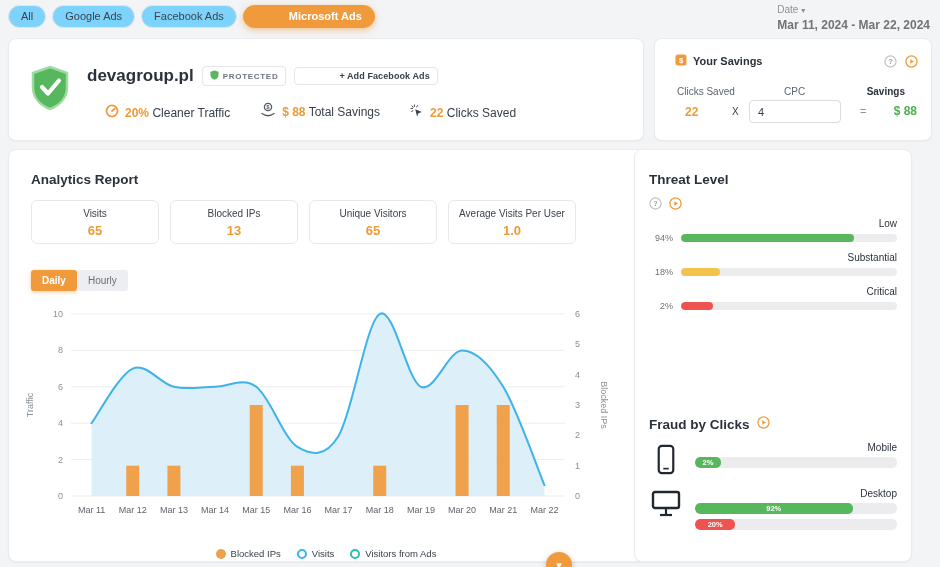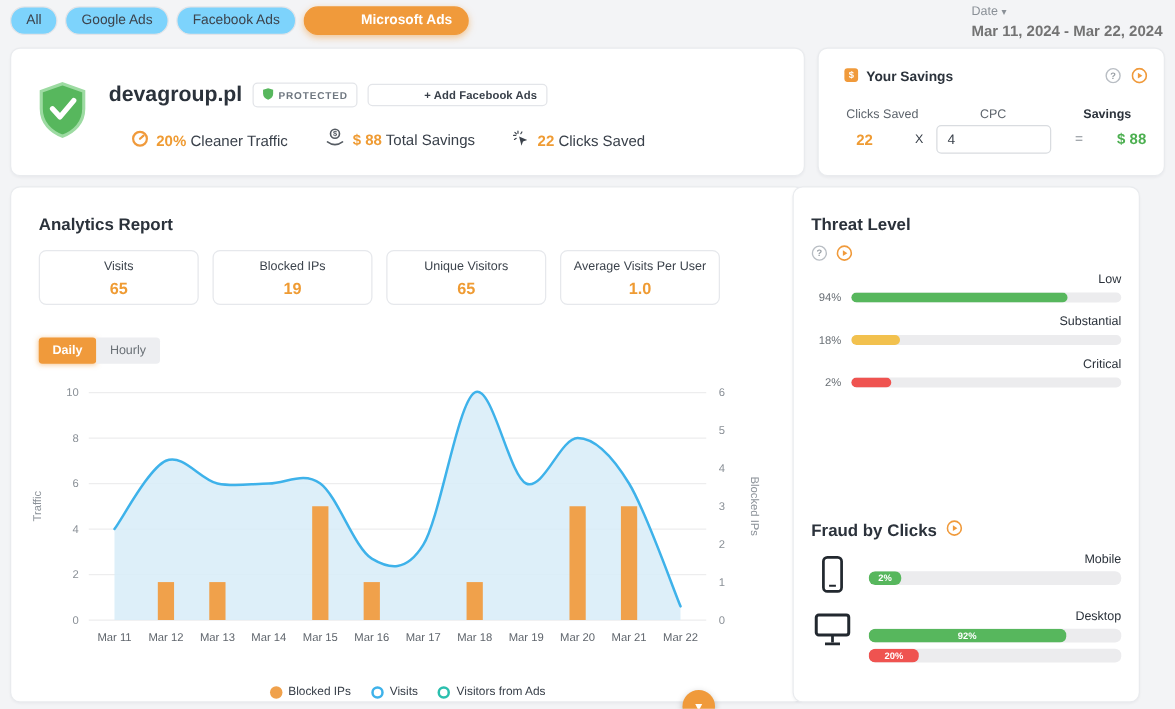--- a/index.html
+++ b/index.html
@@ -201,21 +201,21 @@
 
   <div class="card" id="analytics-card">
     <div id="a-title">Analytics Report</div>
     <div class="stat-boxes">
         <div class="stat-box">
           <div class="stat-label">Visits</div>
           <div class="stat-value">65</div>
         </div>
         <div class="stat-box">
           <div class="stat-label">Blocked IPs</div>
-          <div class="stat-value">19</div>
+          <div class="stat-value">13</div>
         </div>
         <div class="stat-box">
           <div class="stat-label">Unique Visitors</div>
           <div class="stat-value">65</div>
         </div>
         <div class="stat-box">
           <div class="stat-label">Average Visits Per User</div>
           <div class="stat-value">1.0</div>
         </div>
       </div>

